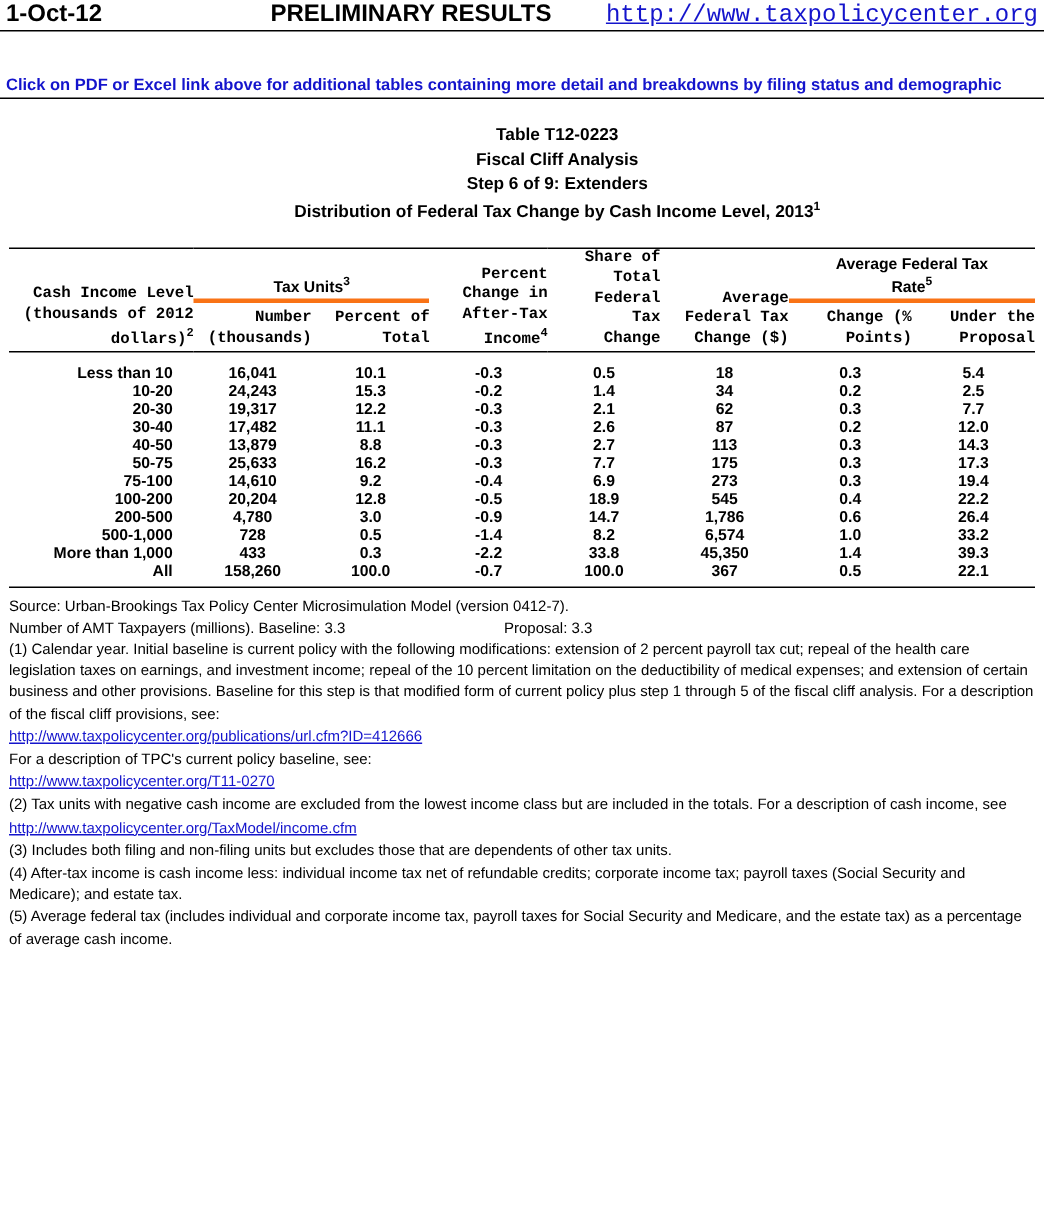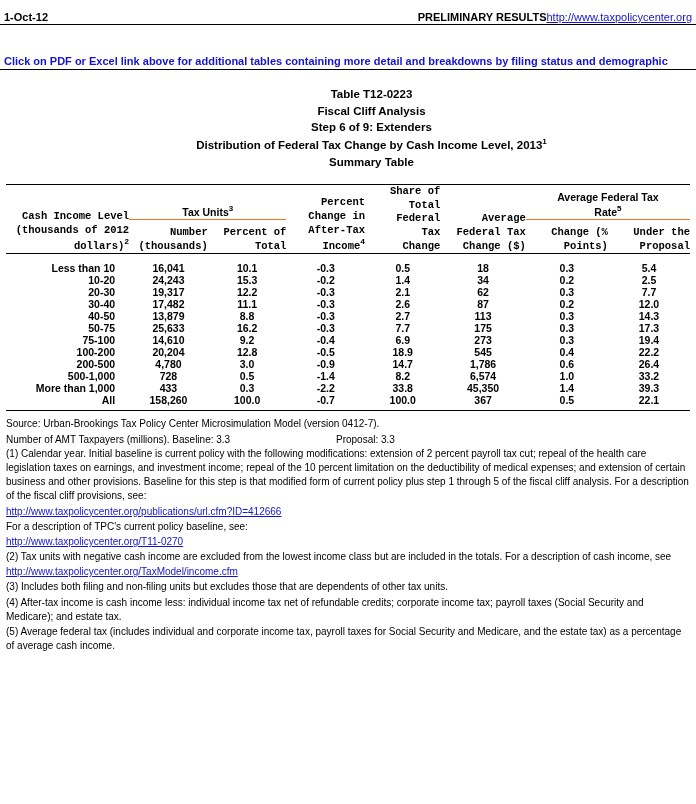--- a/index.html
+++ b/index.html
@@ -19,32 +19,33 @@
     position: relative;
     width: 696px;
     height: 804px;
     box-sizing: border-box;
   }
 
   
   .topbar {
     display: flex;
     align-items: baseline;
-    padding: 11px 4px 0 4px;
-    font-size: 11px;
+    padding: 1px 4px 0 4px;
+    font-size: 16px;
     font-weight: bold;
   }
   .topbar .date { width: 110px; }
-  .topbar .prelim { flex: 1; text-align: right; padding-left: 30px; }
+  .topbar .prelim { flex: 1; text-align: center; padding-left: 30px; }
   .topbar .url {
     color: #1414cc;
     text-decoration: underline;
     font-weight: normal;
     text-align: center;
     white-space: nowrap;
+    font-family: Liberation Mono, monospace;
   }
   .rule-top {
     border-top: 1px solid #000;
     margin: 1px 0 0 0;
   }
   .clicknote {
     color: #1414cc;
     font-size: 11px;
     font-weight: bold;
     padding: 2px 4px 2px 4px;
@@ -95,21 +96,21 @@
     line-height: 1.25;
   }
   .hdr-row-2 td {
     text-align: center;
     font-weight: bold;
     padding-top: 2px;
     padding-bottom: 5px;
     line-height: 1.25;
   }
   .spanline {
-    border-bottom: 1px solid #f97316;
+    border-bottom: 3px solid #f97316;
   }
   .col-label {
     text-align: right;
     font-weight: bold;
     line-height: 1.3;
     font-family: Liberation Mono, monospace;
   }
   tbody td {
     padding-top: 2.5px;
     padding-bottom: 2.5px;
@@ -157,21 +158,20 @@
   <div class="clicknote">Click on PDF or Excel link above for additional tables containing more detail and breakdowns by filing status and demographic</div>
   <div class="rule-under-note"></div>
 
   <div class="titleblock">
     <div>Table T12-0223</div>
     <div>Fiscal Cliff Analysis</div>
     <div>Step 6 of 9: Extenders</div>
     <div>
       <span>Distribution of Federal Tax Change by Cash Income Level, 2013</span><span class="sup">1</span>
     </div>
-    <div>Summary Table</div>
   </div>
 
   <div class="tablewrap">
     <table class="data">
       <colgroup>
         <col style="width:18%">
         <col style="width:11.5%">
         <col style="width:11.5%">
         <col style="width:11.5%">
         <col style="width:11%">

